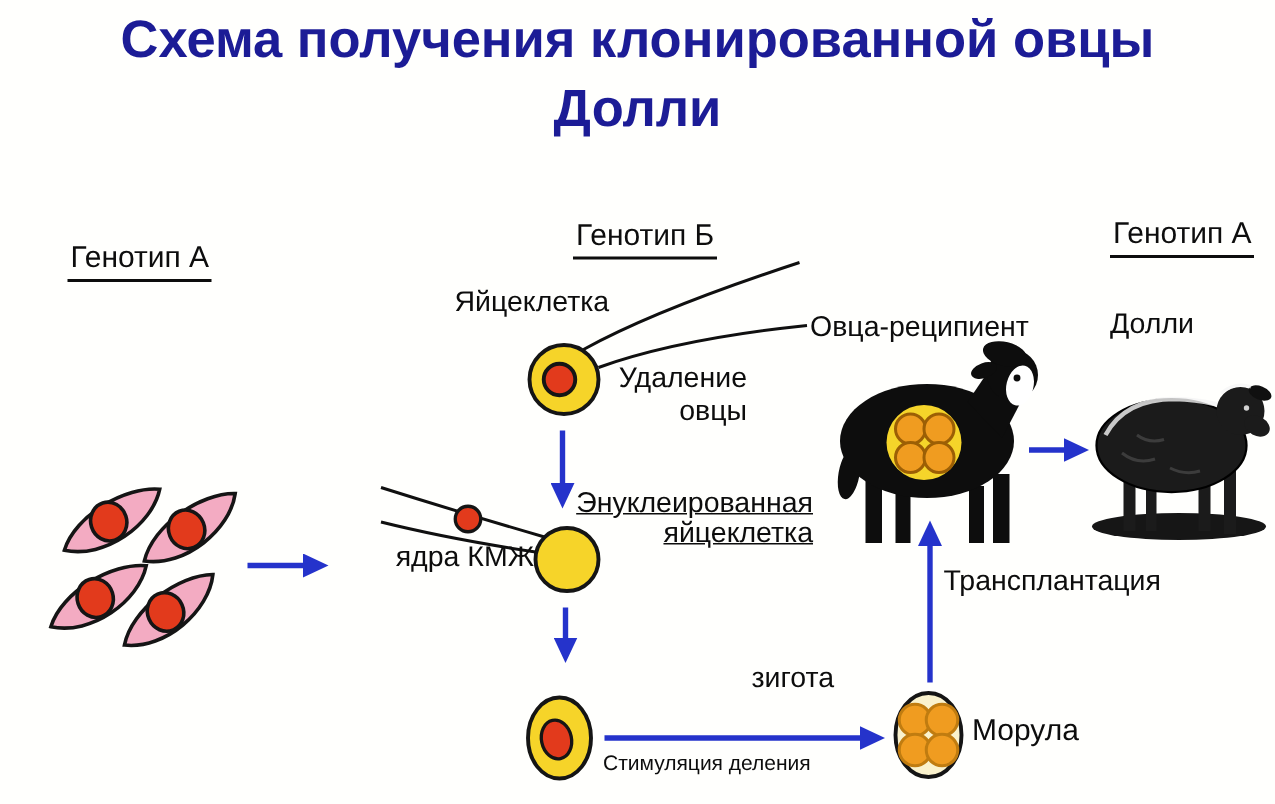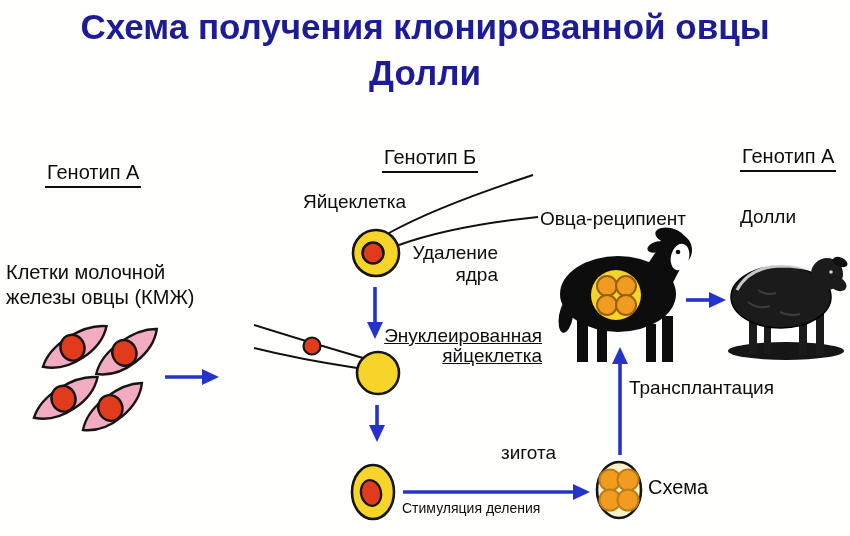--- a/index.html
+++ b/index.html
@@ -131,47 +131,44 @@
 
   <div class="abs title txt">
     <div>Схема получения клонированной овцы</div>
     <div>Долли</div>
   </div>
 
   <div class="abs hdr txt" style="left:45px; top:161px;">Генотип А</div>
   <div class="abs hdr txt" style="left:358px; top:146px;margin-left:24px;">Генотип Б</div>
   <div class="abs hdr txt" style="left:740px; top:145px;">Генотип А</div>
 
-  <div class="abs lbl txt" style="left:6px; top:260px; font-size:20px; line-height:25px;">
-    <div>Клетки молочной</div>
-    <div>железы овцы (КМЖ)</div>
-  </div>
 
   <div class="abs lbl txt" style="left:303px; top:191px;">Яйцеклетка</div>
 
   <div class="abs lbl txt center" style="left:396px; top:242px; width:102px; line-height:22px;">
     <div>Удаление</div>
-    <div>ядра</div>
+    <div>овцы</div>
   </div>
 
   <div class="abs lbl txt center" style="left:380px; top:326px; width:162px; line-height:20px;text-decoration:underline;">
     <div>Энуклеированная</div>
     <div>яйцеклетка</div>
   </div>
 
   <div class="abs lbl txt center" style="left:256px; top:362px; width:100px; line-height:19px;">
+    <div>ядра КМЖ</div>
   </div>
 
   <div class="abs lbl txt center" style="left:376px; top:442px; width:180px; line-height:22px;">
     <div>зигота</div>
   </div>
 
   <div class="abs lbl txt" style="left:402px; top:498px; font-size:14px;">Стимуляция деления</div>
 
-  <div class="abs lbl txt" style="left:648px; top:477px; font-size:20px;">Схема</div>
+  <div class="abs lbl txt" style="left:648px; top:477px; font-size:20px;">Морула</div>
 
   <div class="abs lbl txt" style="left:540px; top:208px;">Овца-реципиент</div>
 
   <div class="abs lbl txt" style="left:629px; top:377px;">Трансплантация</div>
 
   <div class="abs lbl txt" style="left:740px; top:206px;">Долли</div>
 
 </div>
 
 </body></html>

